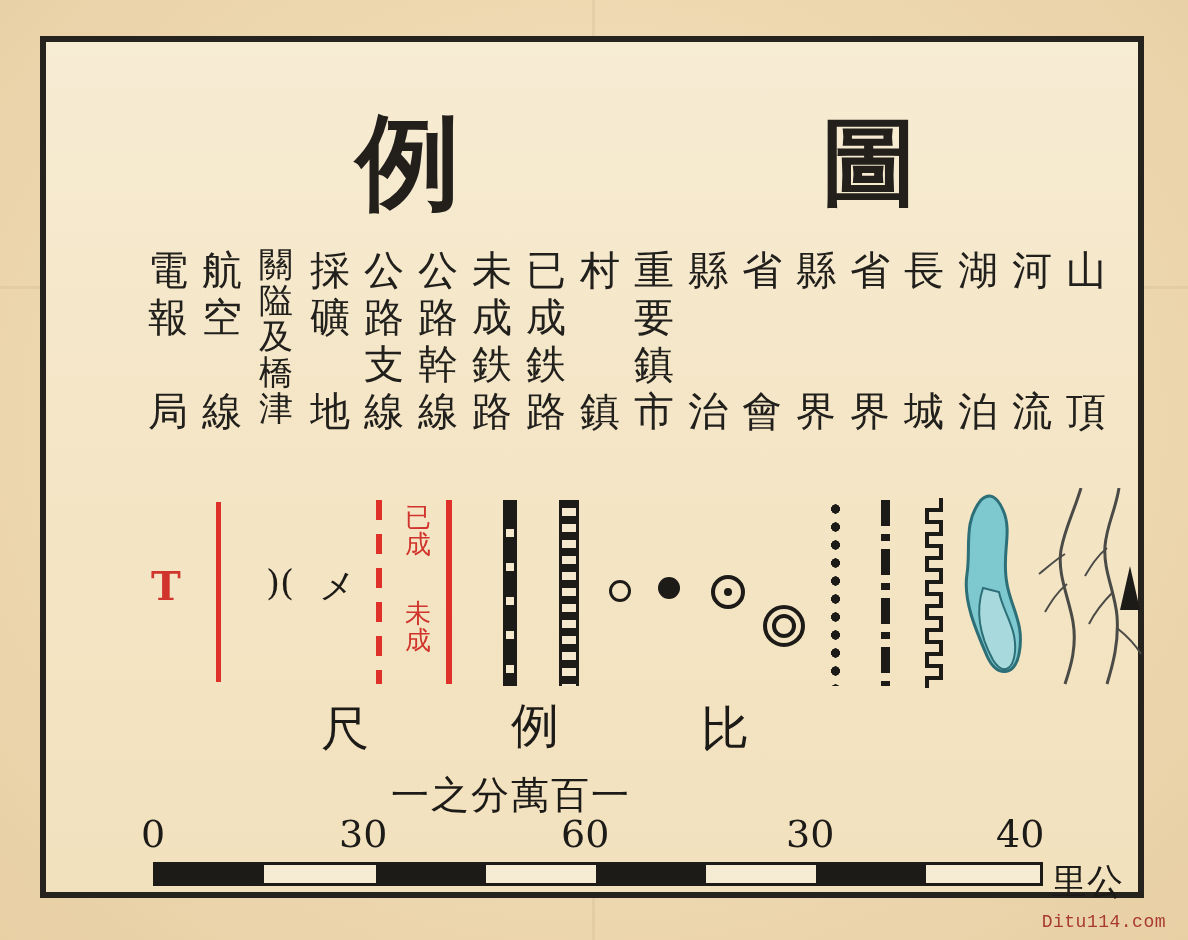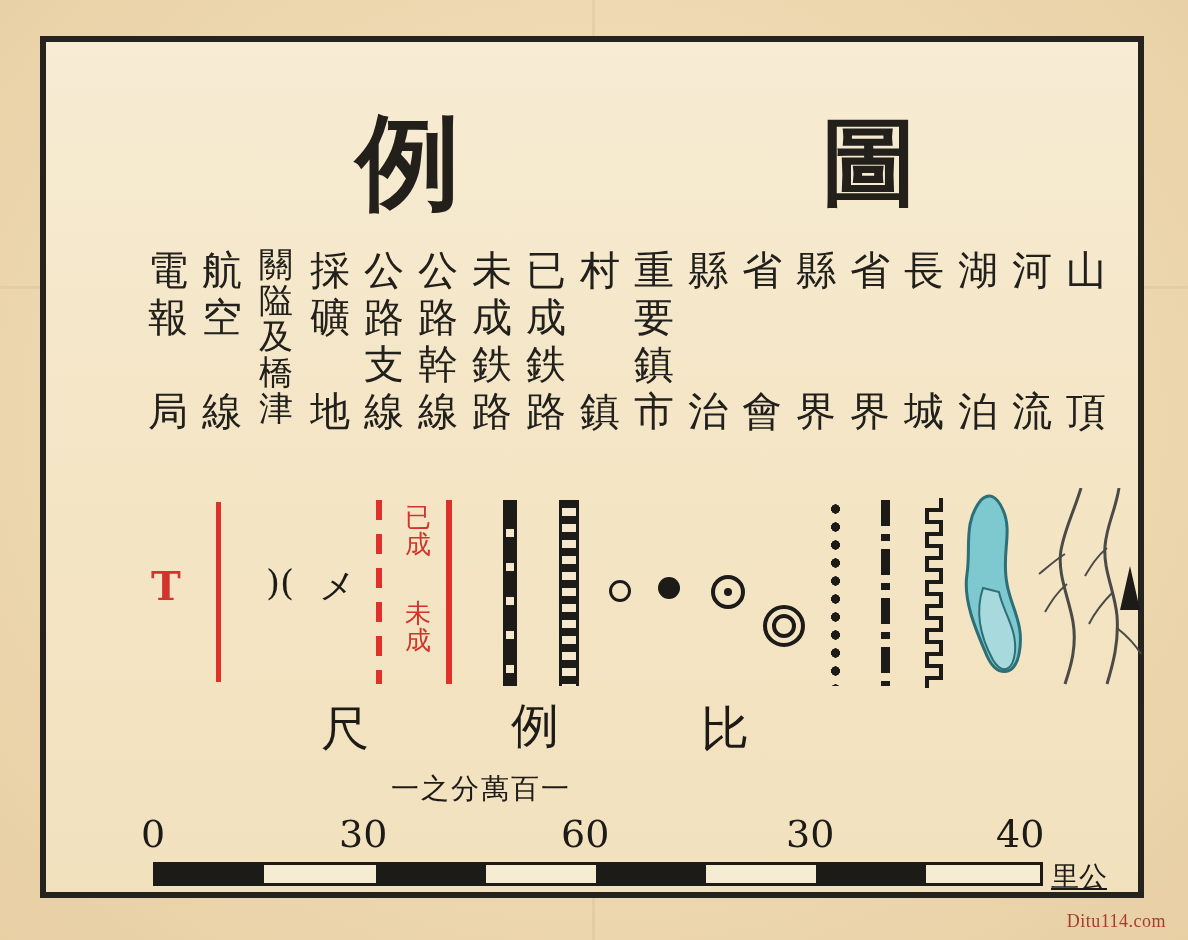--- a/index.html
+++ b/index.html
@@ -111,28 +111,28 @@
   #scale-wrap{position:absolute;left:95px;top:770px;width:1000px;}
   .scale-num{
     position:absolute;font-family:"DejaVu Serif",serif;font-size:38px;color:#1d1b18;top:0;
   }
   #scale-bar{
     position:absolute;top:50px;left:12px;width:890px;height:24px;
     border:3px solid #1d1b18;box-sizing:border-box;background:#f6ebd3;
   }
   .seg{position:absolute;top:0;height:18px;background:#1d1b18;}
   .lbl-sub{
-    position:absolute;font-family:"DejaVu Serif",serif;font-size:28px;color:#1d1b18;text-decoration:underline;
+    position:absolute;font-family:"DejaVu Serif",serif;font-size:36px;color:#1d1b18;
   }
   .caption-row{
     position:absolute;font-family:"DejaVu Serif",serif;color:#1d1b18;
   }
   #watermark{
     position:absolute;right:22px;bottom:8px;
-    font-family:Liberation Serif, serif;font-size:18px;color:#a83a32;letter-spacing:.5px;
+    font-family:Liberation Mono, monospace;font-size:18px;color:#a83a32;letter-spacing:.5px;
   }
 </style>
 </head>
 <body>
 
 <div id="paper">
 
   <div class="fold" style="left:0;top:286px;width:1188px;height:3px;"></div>
   <div class="fold" style="left:592px;top:0;width:3px;height:940px;"></div>
 
@@ -288,21 +288,21 @@
 
       <svg class="sym" style="left:975px;top:82px;" width="30" height="50">
         <path d="M14 2 L24 46 L4 46 Z" fill="#1d1b18"></path>
       </svg>
     </div>
 
     <div class="caption-row" style="left:275px;top:655px;font-size:48px;">尺</div>
     <div class="caption-row" style="left:465px;top:652px;font-size:48px;">例</div>
     <div class="caption-row" style="left:655px;top:655px;font-size:48px;">比</div>
 
-    <div class="caption-row" style="left:345px;top:728px;font-size:28px;letter-spacing:2px;">一之分萬百一</div>
+    <div class="caption-row" style="left:345px;top:728px;font-size:38px;letter-spacing:2px;">一之分萬百一</div>
 
     <div id="scale-wrap">
       <div class="scale-num" style="left:0px;">0</div>
       <div class="scale-num" style="left:198px;">30</div>
       <div class="scale-num" style="left:420px;">60</div>
       <div class="scale-num" style="left:645px;">30</div>
       <div class="scale-num" style="left:855px;">40</div>
 
       <div id="scale-bar">
         <div class="seg" style="left:0px;width:108px;"></div>

